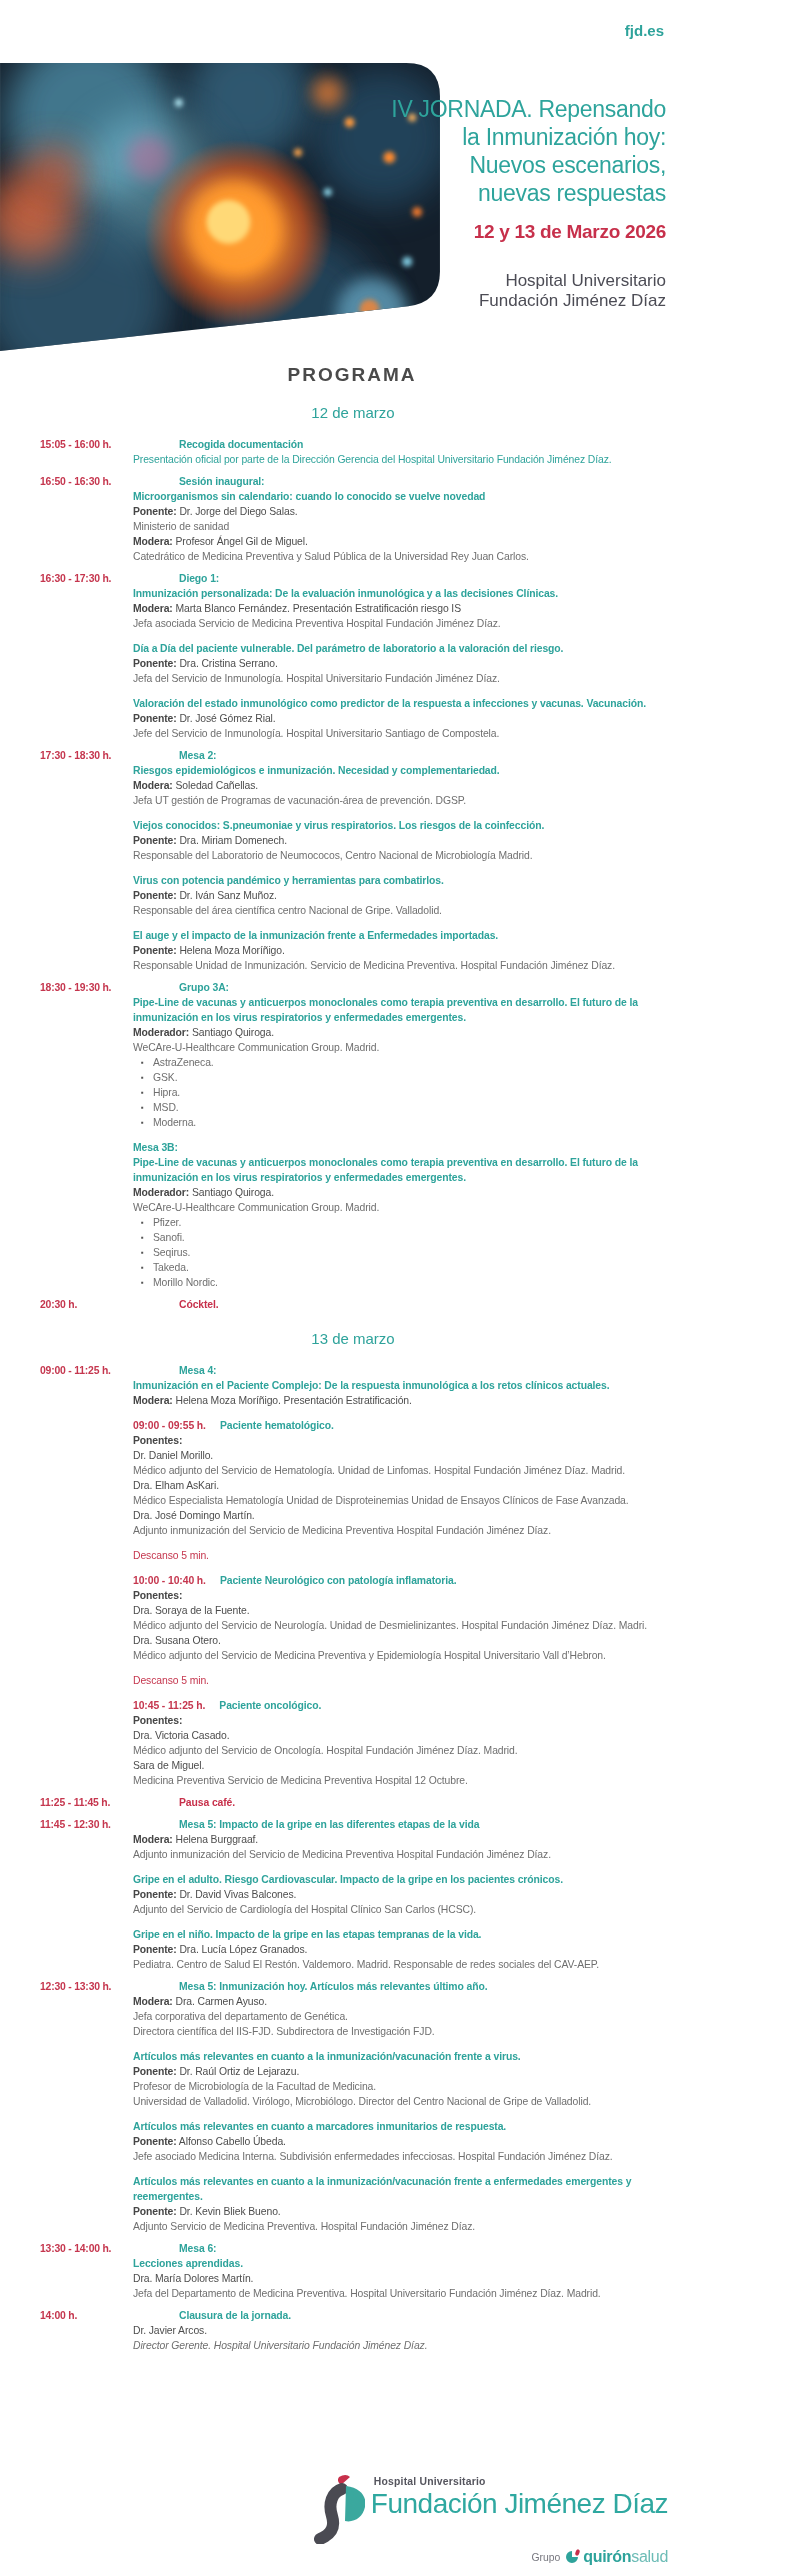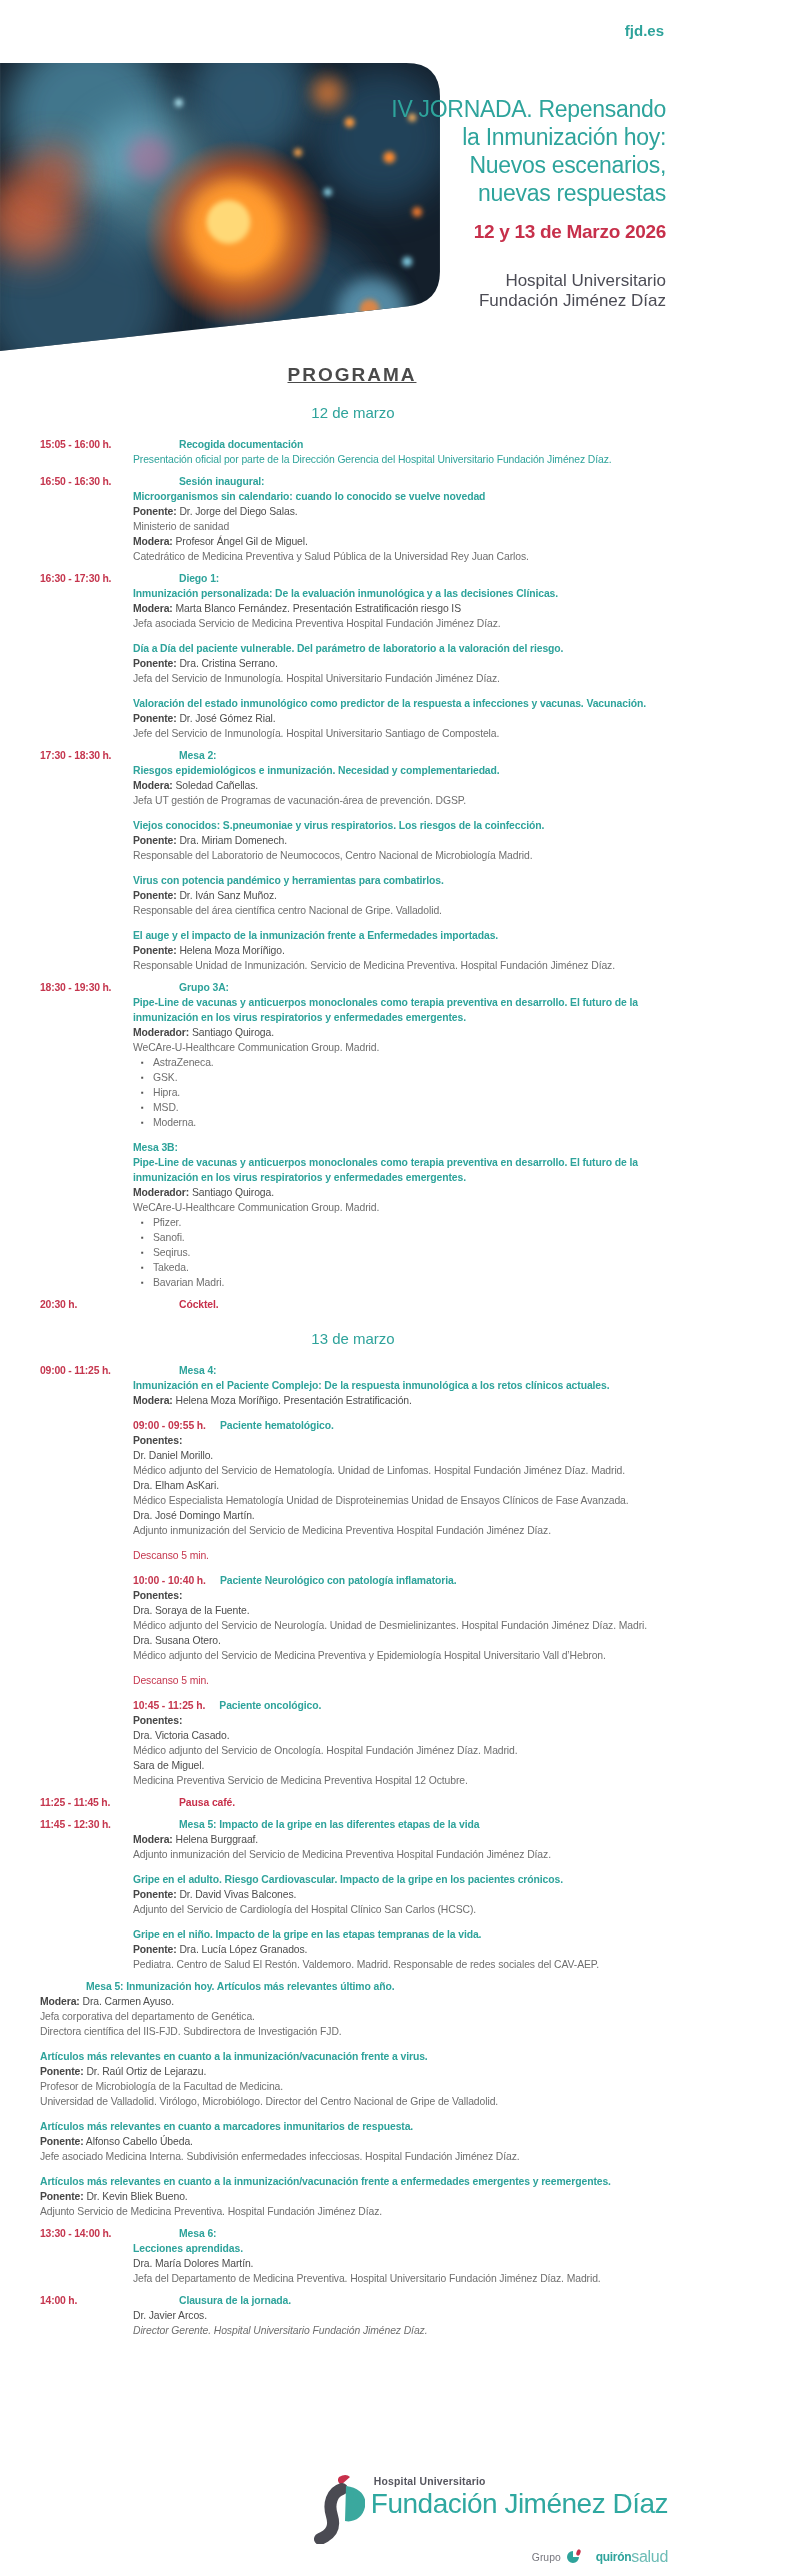--- a/index.html
+++ b/index.html
@@ -9,21 +9,21 @@
   
   .header-area{position:relative;height:350px;}
   .site-link{position:absolute;top:22px;right:40px;color:#2ea39b;font-weight:bold;font-size:15px;text-decoration:none;}
   .hero{position:absolute;top:63px;left:0;width:440px;height:288px;display:block;}
   .head-right{position:absolute;top:95px;right:38px;width:338px;text-align:right;}
   .event-title{margin:0;color:#2ea49c;font-size:23px;line-height:28px;font-weight:400;letter-spacing:-0.3px;}
   .event-dates{margin-top:14px;color:#c7304b;font-size:19px;font-weight:bold;letter-spacing:-0.3px;}
   .org{margin-top:28px;color:#4c4c55;font-size:17px;line-height:20px;font-weight:400;}
 
   
-  .programa{margin:14px 0 0;text-align:center;color:#4a4a4a;font-size:19px;font-weight:bold;letter-spacing:2px;text-decoration:underline;}
+  .programa{margin:14px 0 0;text-align:center;color:#4a4a4a;font-size:19px;font-weight:bold;letter-spacing:2px;}
   .day-label{text-align:center;color:#2ea39b;font-size:15px;margin:18px 0 16px;}
   #days{padding:0 38px 0 40px;}
   .session{display:flex;margin-bottom:7px;}
   .time{width:93px;flex:0 0 93px;color:#c5364e;font-weight:bold;font-size:10.4px;line-height:15px;letter-spacing:-0.2px;}
   .scontent{flex:1;font-size:10.4px;line-height:15px;letter-spacing:-0.1px;}
   .scontent > :first-child{margin-top:0 !important;margin-left:46px;}
   .it-title{color:#2ea39b;font-weight:bold;margin-top:10px;}
   .it-title + .it-title{margin-top:0;}
   .it-tealplain{color:#2ea39b;}
   .it-line{color:#4d4d4d;}
@@ -42,21 +42,21 @@
   
   .footer{position:absolute;top:2472px;right:36px;display:flex;flex-direction:column;align-items:flex-end;}
   .f-row{display:flex;align-items:flex-start;}
   .jd-mark{width:56px;height:72px;margin-right:6px;}
   .f-texts{display:flex;flex-direction:column;align-items:flex-start;padding-top:4px;}
   .f-top{color:#55555e;font-size:10.4px;font-weight:bold;letter-spacing:0.2px;margin-left:3px;}
   .f-main{color:#2fa8a0;font-size:28px;letter-spacing:-0.5px;margin-top:1px;white-space:nowrap;}
   .f-group{display:flex;align-items:center;margin-top:4px;}
   .f-group-label{color:#77777f;font-size:10.4px;margin-right:6px;}
   .qs-mark{width:15px;height:16px;margin-right:2px;}
-  .qs-bold{color:#2ea39b;font-size:12px;font-weight:bold;letter-spacing:-0.3px;margin-left:12px;}
+  .qs-bold{color:#2ea39b;font-size:16px;font-weight:bold;letter-spacing:-0.3px;}
   .qs-light{color:#6cbcb6;font-size:16px;letter-spacing:-0.3px;}
 </style>
 </head>
 <body>
 
 <div class="page">
 
   <div class="header-area">
     <a href="#" class="site-link">fjd.es</a>
 
@@ -192,21 +192,21 @@
           <div class="it-bullet"><span class="bdot">▪</span><span>MSD.</span></div>
           <div class="it-bullet"><span class="bdot">▪</span><span>Moderna.</span></div>
           <div class="it-title">Mesa 3B:</div>
           <div class="it-title">Pipe-Line  de vacunas y anticuerpos monoclonales como terapia preventiva en desarrollo. El futuro de la inmunización en los virus respiratorios y enfermedades emergentes.</div>
           <div class="it-line"><b>Moderador:</b> Santiago Quiroga.</div>
           <div class="it-gray">WeCAre-U-Healthcare Communication Group. Madrid.</div>
           <div class="it-bullet"><span class="bdot">▪</span><span>Pfizer.</span></div>
           <div class="it-bullet"><span class="bdot">▪</span><span>Sanofi.</span></div>
           <div class="it-bullet"><span class="bdot">▪</span><span>Seqirus.</span></div>
           <div class="it-bullet"><span class="bdot">▪</span><span>Takeda.</span></div>
-          <div class="it-bullet"><span class="bdot">▪</span><span>Bavarian Madri.</span></div>
+          <div class="it-bullet"><span class="bdot">▪</span><span>Morillo Nordic.</span></div>
         </div>
       </div>
       <div class="session">
         <div class="time">20:30 h.</div>
         <div class="scontent">
           <div class="it-red">Cócktel.</div>
         </div>
       </div>
       <div class="day-label">13 de marzo</div>
       <div class="session">
@@ -253,20 +253,21 @@
           <div class="it-gray">Adjunto  inmunización del Servicio de Medicina Preventiva Hospital Fundación Jiménez Díaz.</div>
           <div class="it-title">Gripe en el adulto. Riesgo Cardiovascular. Impacto de la gripe en los pacientes crónicos.</div>
           <div class="it-line"><b>Ponente:</b> Dr. David Vivas Balcones.</div>
           <div class="it-gray">Adjunto del Servicio de Cardiología del Hospital Clínico San Carlos (HCSC).</div>
           <div class="it-title">Gripe en el niño. Impacto de la gripe en las etapas tempranas de la vida.</div>
           <div class="it-line"><b>Ponente:</b> Dra. Lucía López Granados.</div>
           <div class="it-gray">Pediatra. Centro de Salud El Restón. Valdemoro. Madrid. Responsable de redes sociales del CAV-AEP.</div>
         </div>
       </div>
       <div class="session">
+        <div class="time">12:30 - 13:30 h.</div>
         <div class="scontent">
           <div class="it-title">Mesa 5: Inmunización hoy. Artículos más relevantes último año.</div>
           <div class="it-line"><b>Modera:</b> Dra. Carmen Ayuso.</div>
           <div class="it-gray">Jefa corporativa del departamento de Genética.</div>
           <div class="it-gray">Directora científica del IIS-FJD. Subdirectora de Investigación FJD.</div>
           <div class="it-title">Artículos más relevantes en cuanto a la inmunización/vacunación frente a virus.</div>
           <div class="it-line"><b>Ponente:</b> Dr. Raúl Ortiz de Lejarazu.</div>
           <div class="it-gray">Profesor de Microbiología de la Facultad de Medicina.</div>
           <div class="it-gray">Universidad de Valladolid. Virólogo, Microbiólogo. Director del Centro Nacional de Gripe de Valladolid.</div>
           <div class="it-title">Artículos más relevantes en cuanto a marcadores inmunitarios de respuesta.</div>

